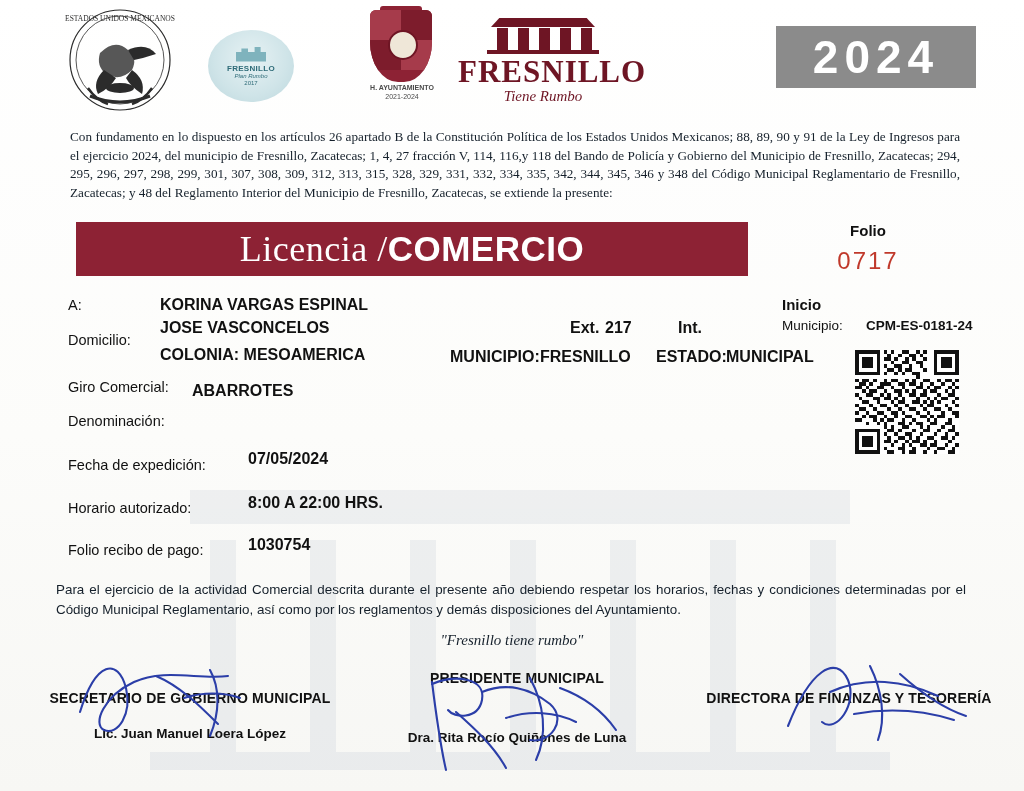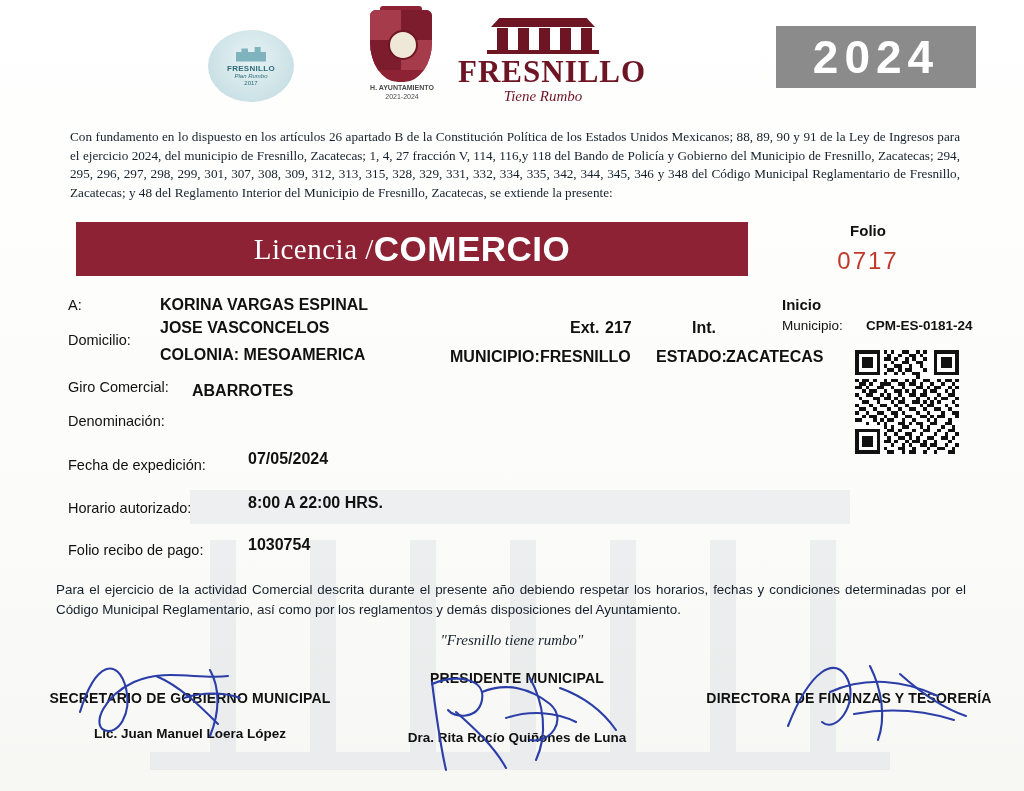--- a/index.html
+++ b/index.html
@@ -242,21 +242,21 @@
     top: 222px;
     width: 672px;
     height: 54px;
     background: #8d2234;
     display: flex;
     align-items: center;
     justify-content: center;
   }
   .title-bar .t1 {
     font-family: "Liberation Serif", serif;
-    font-size: 29px;
+    font-size: 36px;
     color: #ffffff;
     letter-spacing: .5px;
   }
   .title-bar .t2 {
     font-family: "Liberation Sans", sans-serif;
     font-weight: bold;
     font-size: 35px;
     color: #ffffff;
     letter-spacing: .5px;
   }
@@ -366,20 +366,35 @@
     <div class="wm-col" style="left:290px; height:230px;"></div>
     <div class="wm-col" style="left:390px; height:230px;"></div>
     <div class="wm-col" style="left:490px; height:230px;"></div>
     <div class="wm-col" style="left:590px; height:230px;"></div>
     <div class="wm-col" style="left:690px; height:230px;"></div>
     <div class="wm-base"></div>
   </div>
 
   <div class="header">
 
+    <div class="eagle">
+      <svg viewBox="0 0 120 105" width="120" height="105">
+        <circle cx="60" cy="52" r="50" fill="none" stroke="#2b2b2b" stroke-width="1.2"></circle>
+        <circle cx="60" cy="52" r="44" fill="none" stroke="#2b2b2b" stroke-width="0.8"></circle>
+        <text x="60" y="13" font-family="Liberation Serif, serif" font-size="7.5" fill="#2b2b2b" text-anchor="middle">ESTADOS UNIDOS MEXICANOS</text>
+        <path d="M40 45 Q55 30 68 42 Q78 50 72 62 Q60 74 46 66 Q36 58 40 45 Z" fill="#3a3a3a" opacity="0.85"></path>
+        <path d="M68 42 Q86 34 96 46 Q84 50 74 52 Z" fill="#2b2b2b"></path>
+        <path d="M44 62 Q32 74 38 86 Q50 80 56 70 Z" fill="#2b2b2b"></path>
+        <path d="M72 62 Q86 72 82 86 Q70 78 66 70 Z" fill="#2b2b2b"></path>
+        <path d="M30 88 Q60 100 90 88" fill="none" stroke="#2b2b2b" stroke-width="3"></path>
+        <path d="M28 80 Q36 92 48 96" fill="none" stroke="#2b2b2b" stroke-width="2.4"></path>
+        <path d="M92 80 Q84 92 72 96" fill="none" stroke="#2b2b2b" stroke-width="2.4"></path>
+        <ellipse cx="60" cy="80" rx="14" ry="5" fill="#2b2b2b"></ellipse>
+      </svg>
+    </div>
 
     <div class="seal-circle">
       <div class="sc-icon"></div>
       <div class="sc-t1">FRESNILLO</div>
       <div class="sc-t2">Plan Rumbo</div>
       <div class="sc-t3">2017</div>
     </div>
 
     <div class="shield">
       <div class="shield-cap"></div>
@@ -429,27 +444,27 @@
 
   <div class="field-label" style="left:68px;  top:297px;">A:</div>
   <div class="field-value" style="left:160px; top:296px;">KORINA VARGAS ESPINAL</div>
 
   <div class="field-label" style="left:68px;  top:332px;">Domicilio:</div>
   <div class="field-value" style="left:160px; top:319px;">JOSE VASCONCELOS</div>
   <div class="field-value" style="left:160px; top:346px;">COLONIA: MESOAMERICA</div>
 
   <div class="field-value" style="left:570px; top:319px;">Ext.</div>
   <div class="field-value" style="left:605px; top:319px;">217</div>
-  <div class="field-value" style="left:692px; top:319px;">Int.</div>
+  <div class="field-value" style="left:678px; top:319px;">Int.</div>
   <div class="field-value" style="left:712px; top:319px;"></div>
 
   <div class="field-value" style="left:450px; top:348px;">MUNICIPIO:</div>
   <div class="field-value" style="left:540px; top:348px;">FRESNILLO</div>
   <div class="field-value" style="left:656px; top:348px;">ESTADO:</div>
-  <div class="field-value" style="left:726px; top:348px;">ZACATECAS</div>
+  <div class="field-value" style="left:726px; top:348px;">MUNICIPAL</div>
 
   <div class="field-value" style="left:782px; top:296px; font-size:15px;">Inicio</div>
   <div class="field-value" style="left:782px; top:318px; font-weight:normal; font-size:13.5px;">Municipio:</div>
   <div class="field-value" style="left:866px; top:318px; font-size:13.5px;">CPM-ES-0181-24</div>
 
   <div class="field-label" style="left:68px;  top:379px;">Giro Comercial:</div>
   <div class="field-value" style="left:192px; top:382px;">ABARROTES</div>
 
   <div class="field-label" style="left:68px;  top:413px;">Denominación:</div>
   <div class="field-value" style="left:192px; top:414px;"></div>

